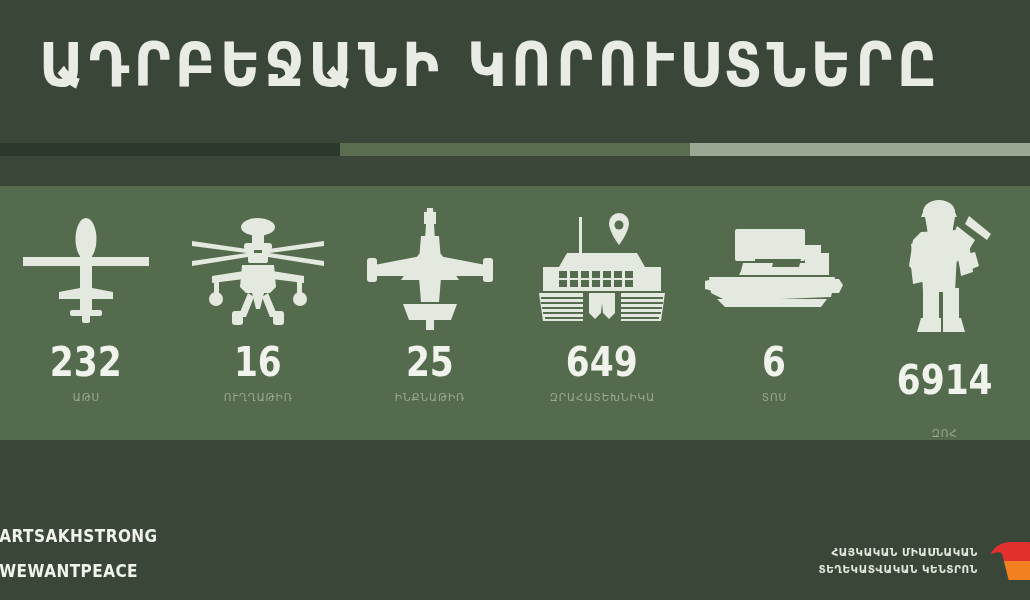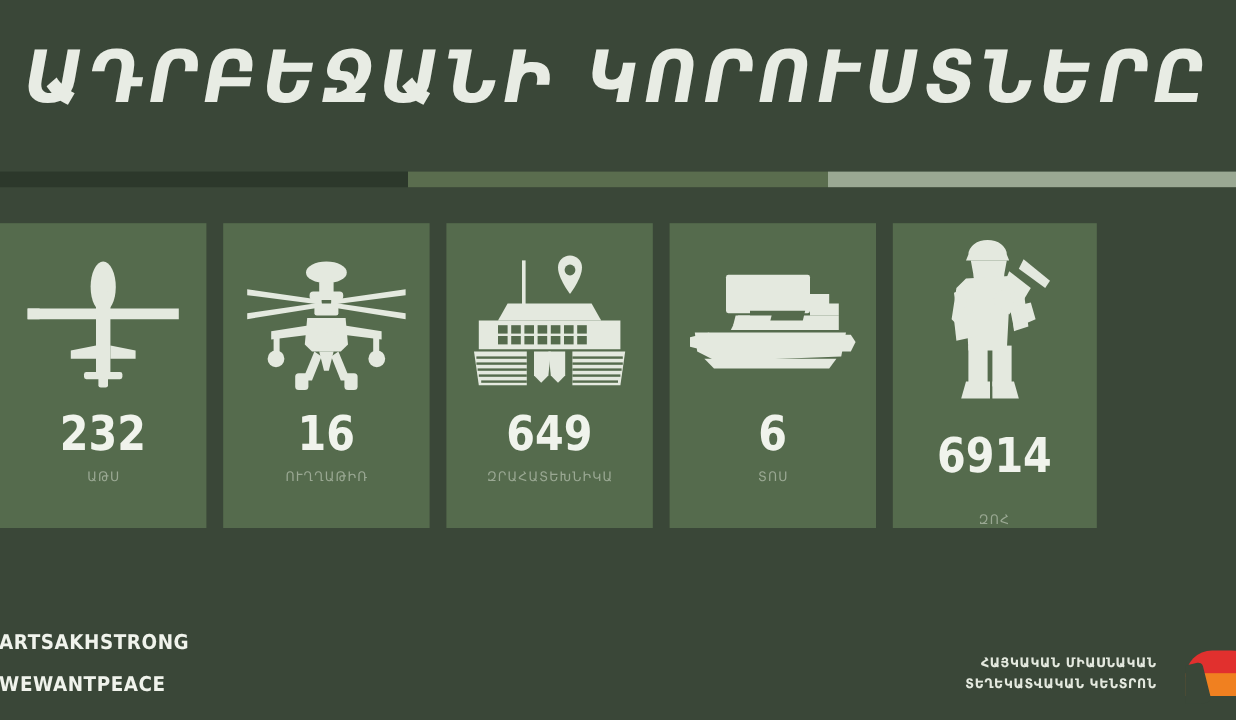--- a/index.html
+++ b/index.html
@@ -6,21 +6,21 @@
   html,body { width:1030px; height:600px; overflow:hidden; }
   body {
     background:#3a4738;
     font-family:"DejaVu Sans", sans-serif;
     position:relative;
   }
 
   
   .title-bar{
     position:absolute; left:0; top:0; width:1030px; height:130px;
-    display:flex; align-items:center; justify-content:center;font-style:italic;
+    display:flex; align-items:center; justify-content:flex-start;
   }
   .title{
     color:#e8ece4;
     font-family:"DejaVu Sans", sans-serif;
     font-size:60px;
     font-weight:700;
     letter-spacing:5px;
     line-height:1;
     transform:scaleX(0.92);
     white-space:nowrap;
@@ -38,21 +38,20 @@
   .seg-3{ width:340px; }
 
   
   .cards{
     position:absolute; left:0; top:186px; width:1030px; height:254px;
     display:flex;
   }
   .card{
     width:172px; height:254px;
     background:#556b4d;
-    margin-right:14px;
     position:relative;
     display:flex;
     flex-direction:column;
     align-items:center;
   }
   .card:last-child{ margin-right:0; width:170px;justify-content:space-between; }
 
   .icon-wrap{
     height:160px; width:100%;
     display:flex; align-items:center; justify-content:center;
@@ -93,21 +92,21 @@
     font-weight:700;
     letter-spacing:0.5px;
     line-height:1;
     transform:scaleX(0.9);
     transform-origin:left center;
   }
   .hashtag + .hashtag{ margin-top:18px; }
 
   .brand{
     position:absolute; right:0; top:536px;
-    display:flex; align-items:center; gap:24px;
+    display:flex; align-items:center; gap:10px;
   }
   .brand-text{
     text-align:right;
     color:#e4e9df;
     font-family:"DejaVu Sans", sans-serif;
     font-size:11px;
     font-weight:700;
     letter-spacing:0.6px;
     line-height:1.55;
     transform:scaleX(0.95);
@@ -193,20 +192,42 @@
           <rect x="44" y="98" width="11" height="14" rx="3"></rect>
           <rect x="85" y="98" width="11" height="14" rx="3"></rect>
           <path d="M64 80 L76 80 L72 96 L68 96 Z"></path>
         </g>
       </svg>
     </div>
     <div class="num">16</div>
     <div class="lbl">ՈՒՂՂԱԹԻՌ</div>
   </div>
 
+  <div class="card">
+    <div class="icon-wrap">
+      <svg width="134" height="126" viewBox="0 0 134 126" aria-hidden="true">
+        <g class="icon-fill">
+          <path d="M64 2 L70 2 L72 34 L62 34 Z"></path>
+          <rect x="61" y="6" width="3" height="12"></rect>
+          <rect x="70" y="6" width="3" height="12"></rect>
+          <path d="M58 30 L76 30 L78 54 L56 54 Z"></path>
+          <path d="M56 48 L78 48 L96 74 L38 74 Z"></path>
+          <path d="M6 60 L58 50 L58 70 L6 70 Z"></path>
+          <path d="M128 60 L76 50 L76 70 L128 70 Z"></path>
+          <rect x="4" y="52" width="10" height="24" rx="3"></rect>
+          <rect x="120" y="52" width="10" height="24" rx="3"></rect>
+          <path d="M56 72 L78 72 L76 96 L58 96 Z"></path>
+          <path d="M40 98 L94 98 L88 114 L46 114 Z"></path>
+          <rect x="63" y="108" width="8" height="16"></rect>
+        </g>
+      </svg>
+    </div>
+    <div class="num">25</div>
+    <div class="lbl">ԻՆՔՆԱԹԻՌ</div>
+  </div>
 
   <div class="card">
     <div class="icon-wrap">
       <svg width="134" height="116" viewBox="0 0 134 116" aria-hidden="true">
         <g class="icon-fill">
           <rect x="44" y="6" width="3" height="40"></rect>
           <path d="M74 12 a10 10 0 0 1 20 0 c0 9 -10 22 -10 22 s-10 -13 -10 -22 Z"></path>
           <circle cx="84" cy="14" r="4.5" fill="#556b4d"></circle>
           <path d="M32 42 L102 42 L110 56 L24 56 Z"></path>
           <path d="M8 56 L126 56 L126 80 L8 80 Z"></path>

